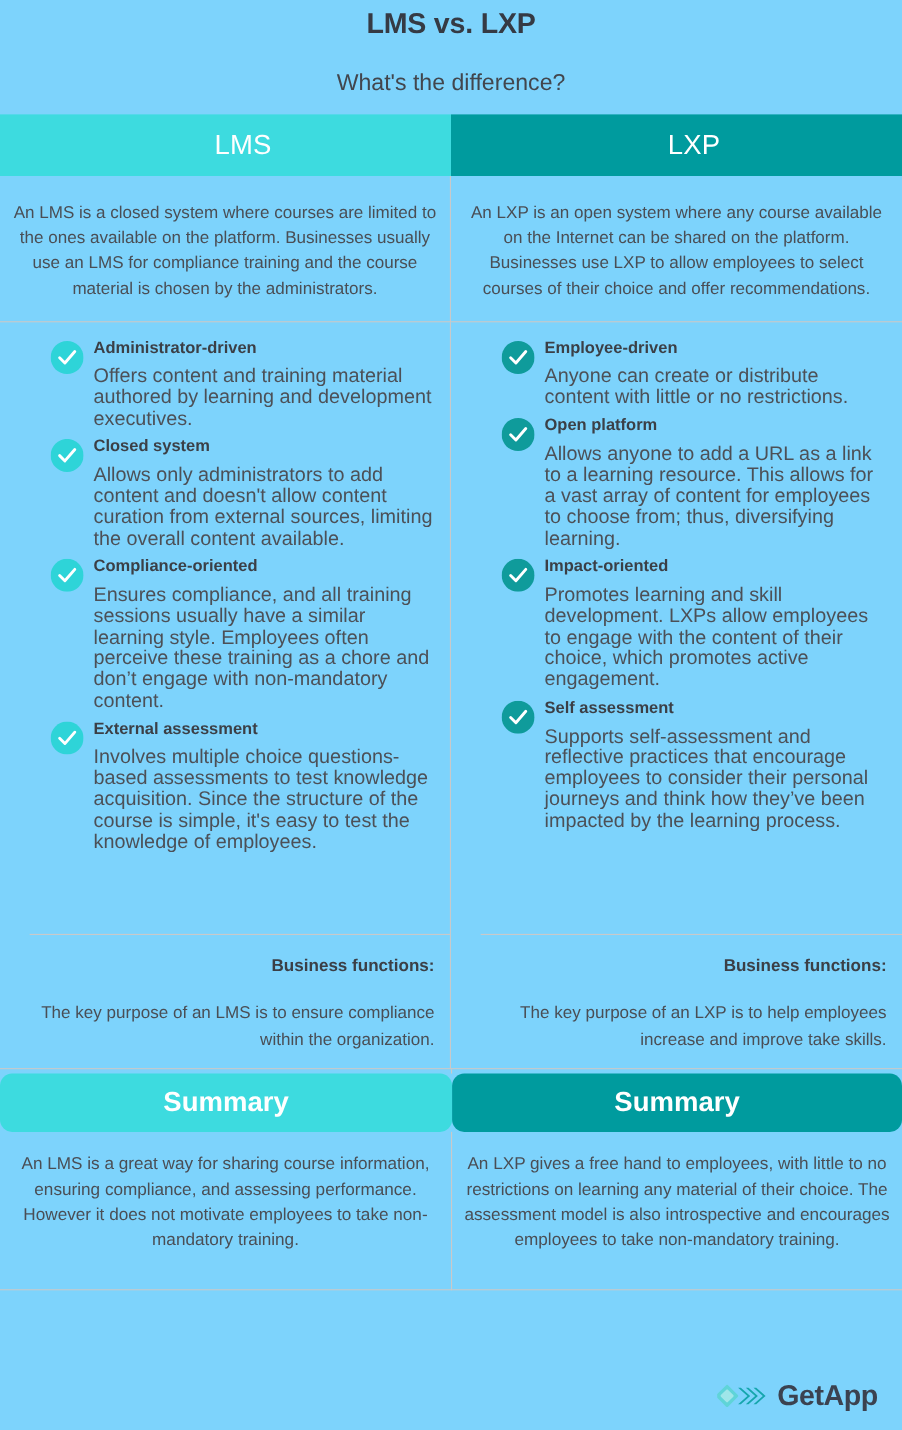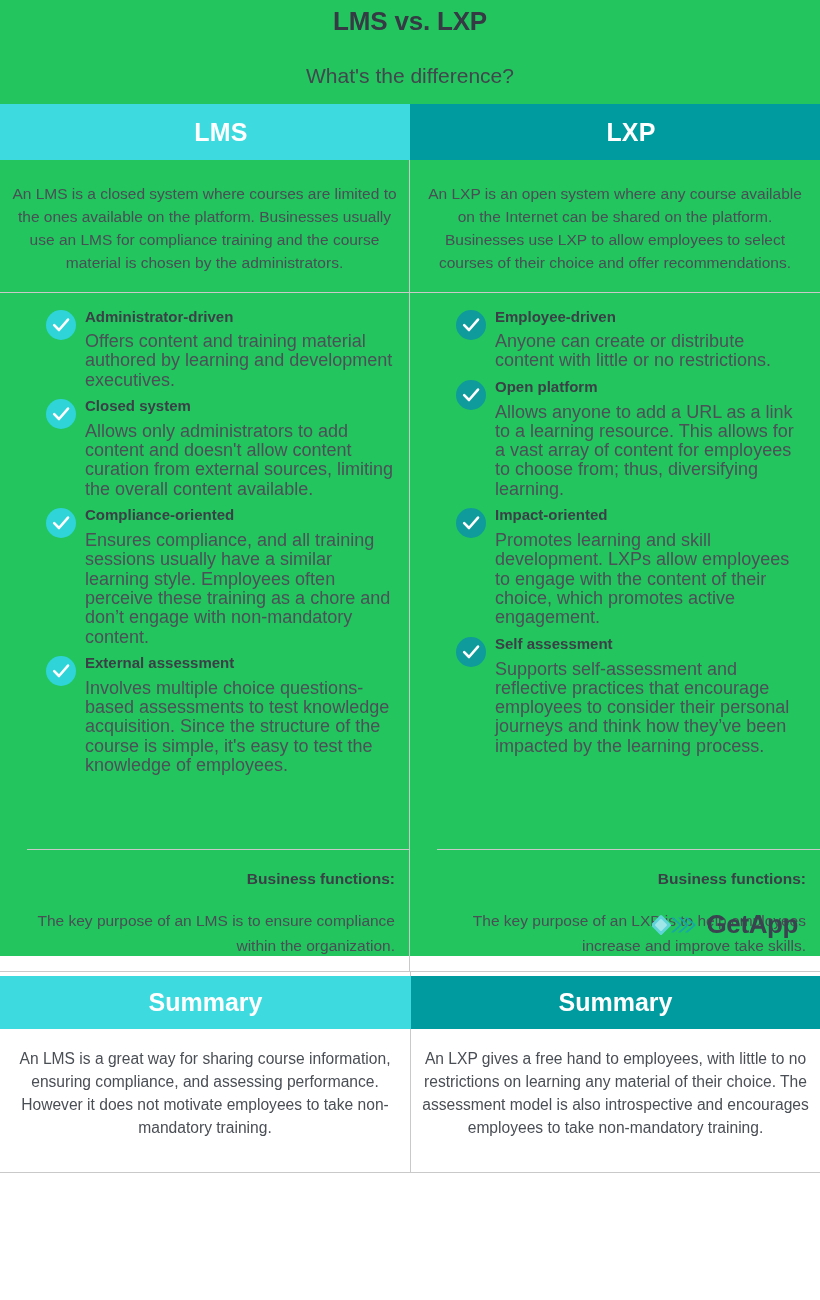--- a/index.html
+++ b/index.html
@@ -7,22 +7,22 @@
     width: 820px;
     height: 1300px;
     background: #ffffff;
     font-family: "Liberation Sans", sans-serif;
     color: #3c4043;
     overflow: hidden;
   }
   .page {
     position: relative;
     width: 820px;
-    height: 956px;
-    background: #22c55e;
+    height: 1300px;
+    background: #7dd3fc;
   }
 
   
   .title-block { padding-top: 4px; text-align: center; }
   .main-title {
     font-size: 26px;
     font-weight: bold;
     color: #353a44;
     letter-spacing: -0.2px;
     line-height: 34px;
@@ -43,21 +43,21 @@
     width: 820px;
   }
   .col { width: 410px; }
 
   .col-head {
     height: 56px;
     display: flex;
     align-items: center;
     justify-content: center;
     font-size: 25px;
-    font-weight: bold;
+    font-weight: normal;
     color: #ffffff;
     letter-spacing: 0.2px;
     padding-left: 32px;
   }
   .col-head.lms { background: #3ddbdf; }
   .col-head.lxp { background: #009b9e; }
 
   .intro {
     border-left: 1px solid #c9c9c9;
     border-right: 1px solid #c9c9c9;
@@ -154,20 +154,21 @@
   
   .sum-heads { display: flex; width: 820px; margin-top: 4px; position: relative; }
   .sum-head {
     height: 53px;
     display: flex;
     align-items: center;
     justify-content: center;
     font-size: 25px;
     font-weight: bold;
     color: #ffffff;
+    border-radius: 11px;
   }
   .sum-head.lms { width: 411px; background: #3ddbdf; }
   .sum-head.lxp { width: 409px; background: #009b9e; }
 
   .sum-bodies { display: flex; width: 820px; }
   .sum-body {
     border-left: 1px solid #c9c9c9;
     border-right: 1px solid #c9c9c9;
     border-bottom: 1px solid #c9c9c9;
     padding: 18px 8px 22px 8px;

